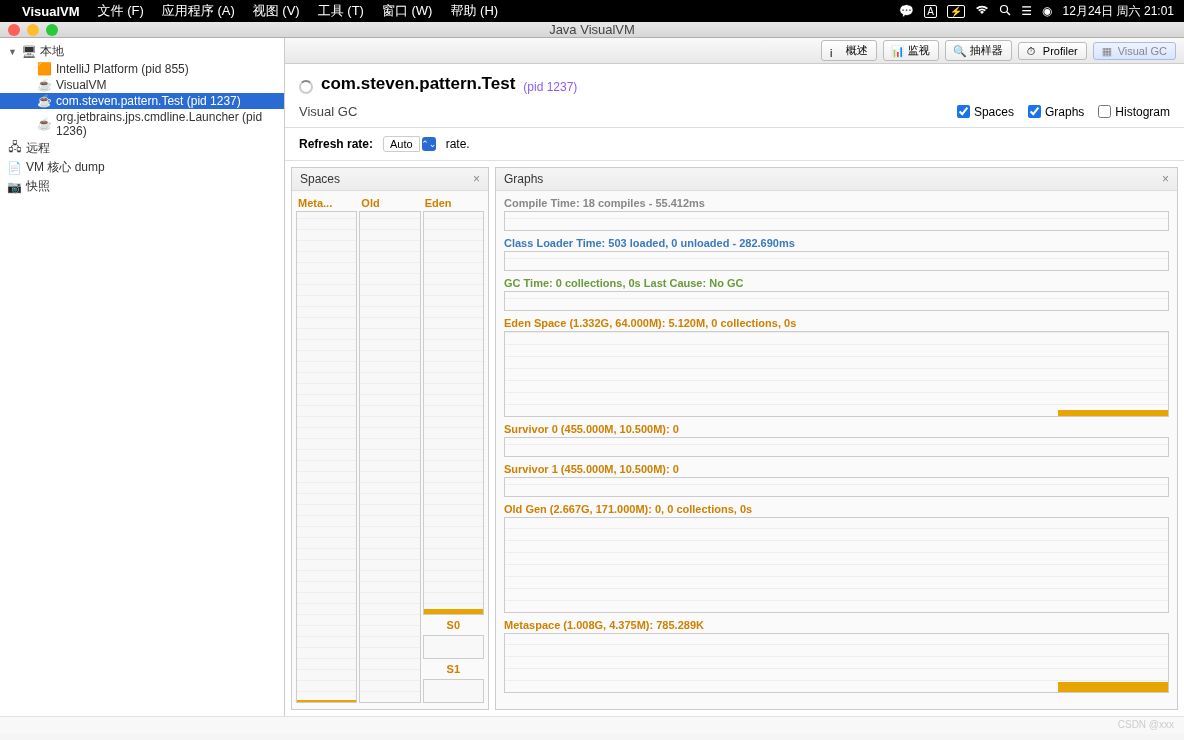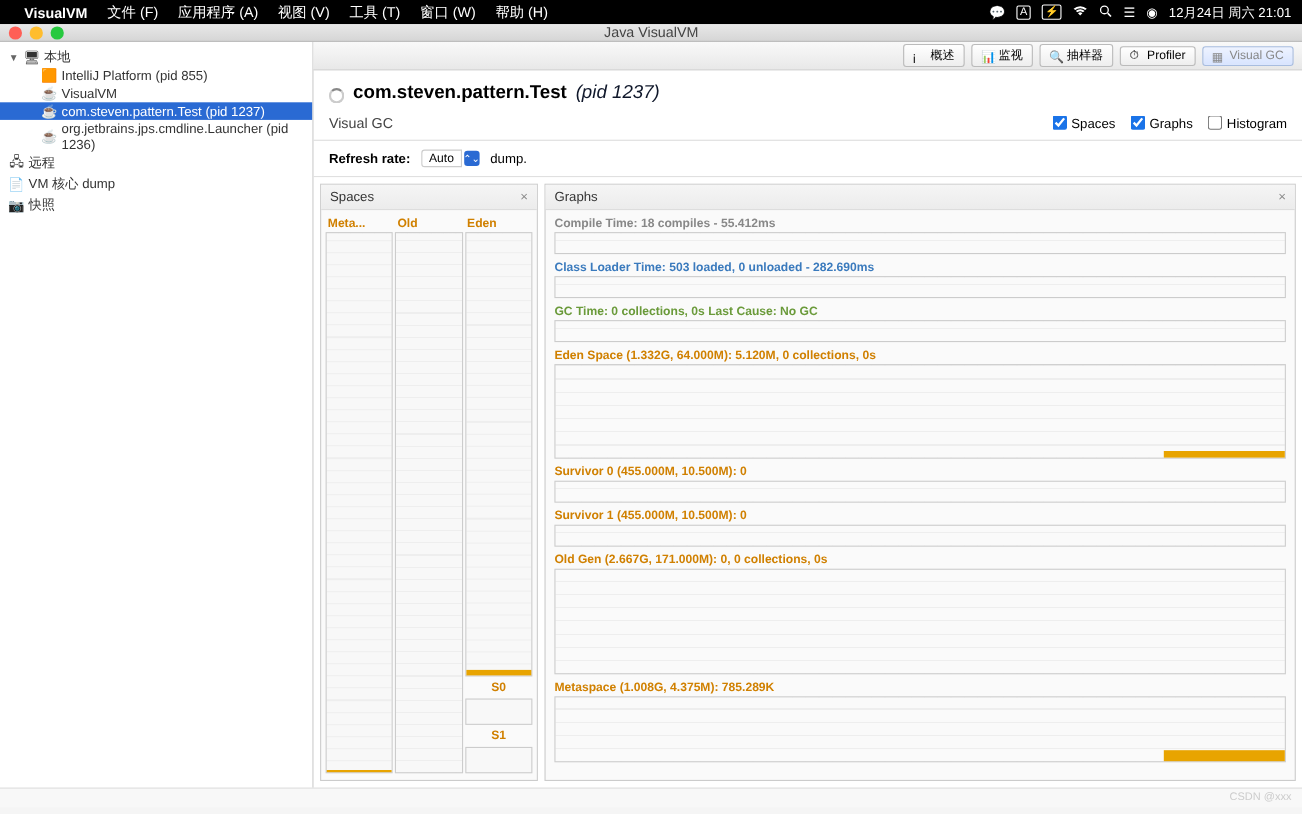--- a/index.html
+++ b/index.html
@@ -31,21 +31,21 @@
 .content { flex: 1; display: flex; flex-direction: column; }
 
 .tabbar { background: linear-gradient(#f9f9f9,#e8e8e8); height: 26px; display: flex; align-items: center; padding: 0 8px; border-bottom: 1px solid #ccc; gap: 6px; justify-content: flex-end; }
 .tab-btn { padding: 2px 8px; border: 1px solid #bbb; border-radius: 3px; background: linear-gradient(#fff,#eee); font-size: 11px; display: flex; align-items: center; gap: 4px; }
 .tab-btn.active { background: linear-gradient(#eef3ff,#d8e4ff); border-color: #a8bde0; color: #888; }
 .tab-icn { width: 12px; height: 12px; display: inline-block; }
 
 .heading { padding: 10px 14px 6px; display: flex; align-items: flex-end; gap: 8px; }
 .heading .spin { width: 14px; height: 14px; border: 2px solid #ccc; border-top-color: #888; border-radius: 50%; }
 .heading .main-title { font-size: 17px; font-weight: bold; } 
-.heading .pid { font-size: 17px; color: #0f172a; font-style: italic; }
+.heading .pid { font-size: 12px; color: #8b5cf6; }
 
 .subbar { display: flex; padding: 4px 14px 8px; align-items: center; border-bottom: 1px solid #ddd; }
 .subtab { color: #444; font-size: 13px; }
 .subbar .flex { flex: 1; }
 .chk { display: flex; align-items: center; gap: 4px; margin-left: 14px; font-size: 12px; }
 .chk input { accent-color: #1a73e8; }
 
 .refresh { padding: 8px 14px; display: flex; align-items: center; gap: 10px; font-size: 12px; border-bottom: 1px solid #e0e0e0; }
 .refresh b { font-weight: bold; }
 .sel-wrap { display: flex; align-items: center; }
@@ -202,21 +202,21 @@
           <span>Histogram</span>
         </label>
     </div>
 
     <div class="refresh">
       <b>Refresh rate:</b>
       <div class="sel-wrap">
         <span style="padding:1px 6px;border:1px solid #ccc;border-radius:3px 0 0 3px;background:#fff;font-size:11px;">Auto</span>
         <span class="sel-btn">⌃⌄</span>
       </div>
-      <span>dump.</span>
+      <span>rate.</span>
     </div>
 
     <div class="panels">
 
       <div class="panel spaces-panel">
         <div class="panel-hdr">
             <span>Spaces</span>
             <span class="close">×</span>
           </div>
         <div class="spaces-body">

